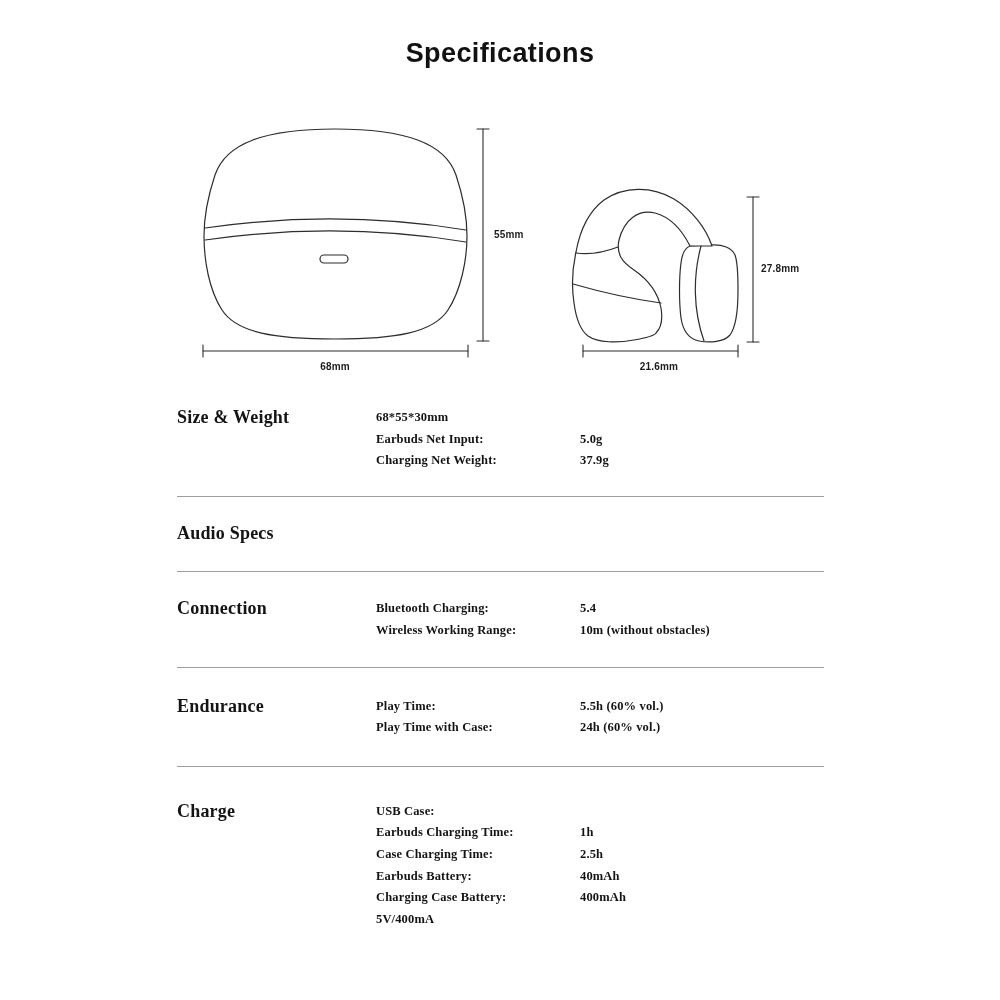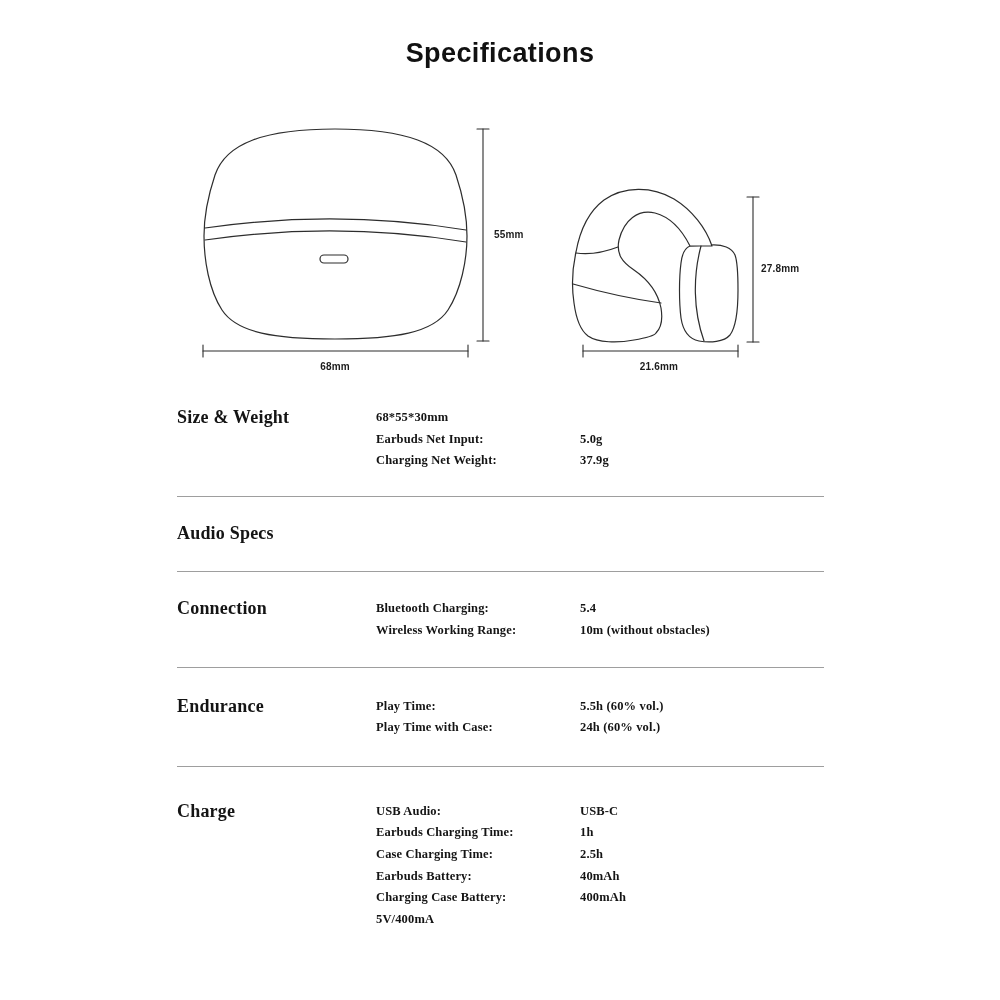--- a/index.html
+++ b/index.html
@@ -154,22 +154,21 @@
           <span class="lbl">Play Time with Case:</span>
           <span class="val">24h (60% vol.)</span>
         </div>
       </div>
     </section>
 
     <section class="spec-section s5">
       <h2 class="section-title">Charge</h2>
       <div class="rows">
         <div class="row">
-          <span class="lbl">USB Audio:</span>
-          <span class="val">USB-C</span>
+          <span class="lbl">USB Case:</span>
         </div>
         <div class="row">
           <span class="lbl">Earbuds Charging Time:</span>
           <span class="val">1h</span>
         </div>
         <div class="row">
           <span class="lbl">Case Charging Time:</span>
           <span class="val">2.5h</span>
         </div>
         <div class="row">

